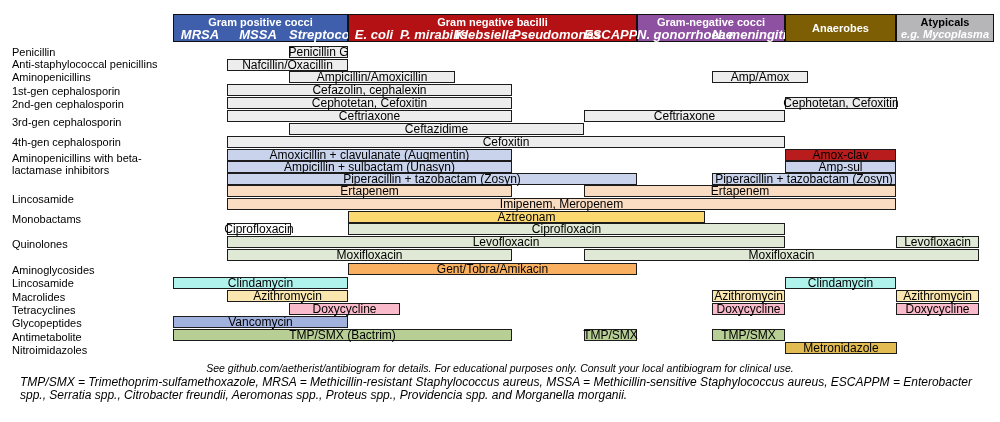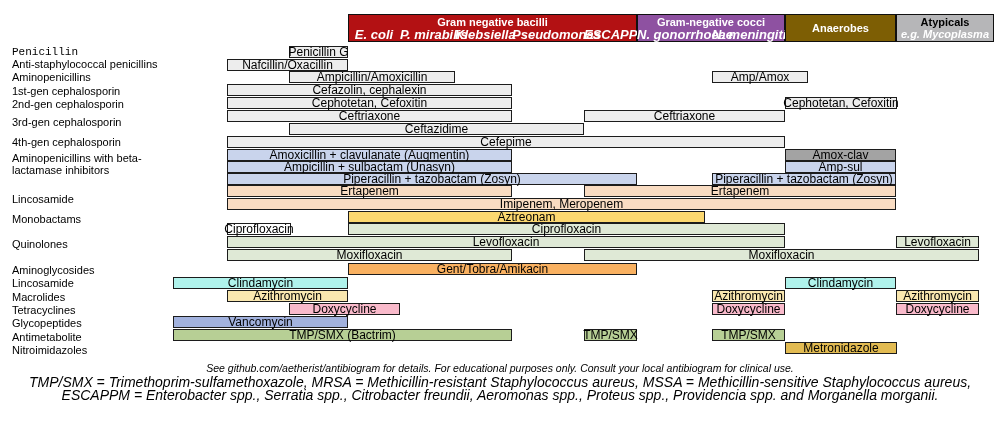--- a/index.html
+++ b/index.html
@@ -26,30 +26,33 @@
   .bar{
     position:absolute;height:12px;box-sizing:border-box;border:1px solid #1c1c1c;
     font-size:12px;display:flex;align-items:center;justify-content:center;
     white-space:nowrap;overflow:visible;
   }
   .footer-line1{
     position:absolute;top:362px;left:0;width:1000px;text-align:center;
     font-size:10.5px;font-style:italic;
   }
   .footer-abbr{
-    position:absolute;top:376px;left:20px;width:960px;text-align:center;
-    font-size:14px;font-style:italic;line-height:12.5px;
+    position:absolute;top:376px;left:20px;width:960px;
+    font-size:12px;font-style:italic;line-height:12.5px;
   }
 </style>
 </head>
 <body>
 
 <div id="stage">
   <div class="footer-line1">See github.com/aetherist/antibiogram for details. For educational purposes only. Consult your local antibiogram for clinical use.</div>
   <div class="footer-abbr">TMP/SMX = Trimethoprim-sulfamethoxazole, MRSA = Methicillin-resistant Staphylococcus aureus, MSSA = Methicillin-sensitive Staphylococcus aureus, ESCAPPM = Enterobacter spp., Serratia spp., Citrobacter freundii, Aeromonas spp., Proteus spp., Providencia spp. and Morganella morganii.</div>
+<div class="hgroup" style="left: 173px; width: 175px; background: rgb(63, 95, 173); color: rgb(255, 255, 255);">
+      <div class="glabel">Gram positive cocci</div>
+    </div>
     <div class="hsub" style="left: 173px; width: 54px; color: rgb(255, 255, 255);">MRSA</div>
     <div class="hsub" style="left: 227px; width: 62px; color: rgb(255, 255, 255);">MSSA</div>
     <div class="hsub" style="left: 289px; width: 59px; color: rgb(255, 255, 255);">Streptococci</div>
     <div class="hgroup" style="left: 348px; width: 289px; background: rgb(179, 17, 19); color: rgb(255, 255, 255);">
       <div class="glabel">Gram negative bacilli</div>
     </div>
     <div class="hsub" style="left: 348px; width: 52px; color: rgb(255, 255, 255);">E. coli</div>
     <div class="hsub" style="left: 400px; width: 55px; color: rgb(255, 255, 255);">P. mirabilis</div>
     <div class="hsub" style="left: 455px; width: 57px; color: rgb(255, 255, 255);">Klebsiella</div>
     <div class="hsub" style="left: 512px; width: 72px; color: rgb(255, 255, 255);">Pseudomonas</div>
@@ -59,21 +62,21 @@
     </div>
     <div class="hsub" style="left: 637px; width: 75px; color: rgb(255, 255, 255);">N. gonorrhoeae</div>
     <div class="hsub" style="left: 712px; width: 73px; color: rgb(255, 255, 255);">N. meningitidis</div>
     <div class="hgroup" style="left: 785px; width: 111px; background: rgb(125, 94, 4); color: rgb(255, 255, 255);">
       <div class="glabel tall">Anaerobes</div>
     </div>
     <div class="hgroup" style="left: 896px; width: 98px; background: rgb(182, 182, 184); color: rgb(0, 0, 0);">
       <div class="glabel">Atypicals</div>
       <div class="gsublabel" style="color: rgb(255, 255, 255);">e.g. Mycoplasma</div>
     </div>
-    <div class="rowlabel" style="top: 46px; font-family: Liberation Mono, monospace;">Penicillin</div>
+    <div class="rowlabel" style="top: 46px;">Penicillin</div>
     <div class="rowlabel" style="top: 58px;">Anti-staphylococcal penicillins</div>
     <div class="rowlabel" style="top: 71px;">Aminopenicillins</div>
     <div class="rowlabel" style="top: 85px;">1st-gen cephalosporin</div>
     <div class="rowlabel" style="top: 98px;">2nd-gen cephalosporin</div>
     <div class="rowlabel" style="top: 116px;">3rd-gen cephalosporin</div>
     <div class="rowlabel" style="top: 136px;">4th-gen cephalosporin</div>
     <div class="rowlabel" style="top: 152px;">Aminopenicillins with beta-
 lactamase inhibitors</div>
     <div class="rowlabel" style="top: 193px;">Lincosamide</div>
     <div class="rowlabel" style="top: 213px;">Monobactams</div>
@@ -88,23 +91,23 @@
     <div class="bar" style="left: 289px; top: 46px; width: 59px; background: rgb(237, 237, 237);">Penicillin G</div>
     <div class="bar" style="left: 227px; top: 59px; width: 121px; background: rgb(237, 237, 237);">Nafcillin/Oxacillin</div>
     <div class="bar" style="left: 289px; top: 71px; width: 166px; background: rgb(237, 237, 237);">Ampicillin/Amoxicillin</div>
     <div class="bar" style="left: 712px; top: 71px; width: 96px; background: rgb(237, 237, 237);">Amp/Amox</div>
     <div class="bar" style="left: 227px; top: 84px; width: 285px; background: rgb(237, 237, 237);">Cefazolin, cephalexin</div>
     <div class="bar" style="left: 227px; top: 97px; width: 285px; background: rgb(237, 237, 237);">Cephotetan, Cefoxitin</div>
     <div class="bar" style="left: 785px; top: 97px; width: 112px; background: rgb(237, 237, 237);">Cephotetan, Cefoxitin</div>
     <div class="bar" style="left: 227px; top: 110px; width: 285px; background: rgb(237, 237, 237);">Ceftriaxone</div>
     <div class="bar" style="left: 584px; top: 110px; width: 201px; background: rgb(237, 237, 237);">Ceftriaxone</div>
     <div class="bar" style="left: 289px; top: 123px; width: 295px; background: rgb(237, 237, 237);">Ceftazidime</div>
-    <div class="bar" style="left: 227px; top: 136px; width: 558px; background: rgb(237, 237, 237);">Cefepime</div>
+    <div class="bar" style="left: 227px; top: 136px; width: 558px; background: rgb(237, 237, 237);">Cefoxitin</div>
     <div class="bar" style="left: 227px; top: 149px; width: 285px; background: rgb(201, 212, 236);">Amoxicillin + clavulanate (Augmentin)</div>
-    <div class="bar" style="left: 785px; top: 149px; width: 111px; background: #a3a3a3;">Amox-clav</div>
+    <div class="bar" style="left: 785px; top: 149px; width: 111px; background: #b91c1c;">Amox-clav</div>
     <div class="bar" style="left: 227px; top: 161px; width: 285px; background: rgb(201, 212, 236);">Ampicillin + sulbactam (Unasyn)</div>
     <div class="bar" style="left: 785px; top: 161px; width: 111px; background: rgb(201, 212, 236);">Amp-sul</div>
     <div class="bar" style="left: 227px; top: 173px; width: 410px; background: rgb(201, 212, 236);">Piperacillin + tazobactam (Zosyn)</div>
     <div class="bar" style="left: 712px; top: 173px; width: 184px; background: rgb(201, 212, 236);">Piperacillin + tazobactam (Zosyn)</div>
     <div class="bar" style="left: 227px; top: 185px; width: 285px; background: rgb(249, 220, 194);">Ertapenem</div>
     <div class="bar" style="left: 584px; top: 185px; width: 312px; background: rgb(249, 220, 194);">Ertapenem</div>
     <div class="bar" style="left: 227px; top: 198px; width: 669px; background: rgb(249, 220, 194);">Imipenem, Meropenem</div>
     <div class="bar" style="left: 348px; top: 211px; width: 357px; background: rgb(252, 216, 112);">Aztreonam</div>
     <div class="bar" style="left: 227px; top: 223px; width: 64px; background: rgb(255, 255, 255);">Ciprofloxacin</div>
     <div class="bar" style="left: 348px; top: 223px; width: 437px; background: rgb(223, 233, 214);">Ciprofloxacin</div>

